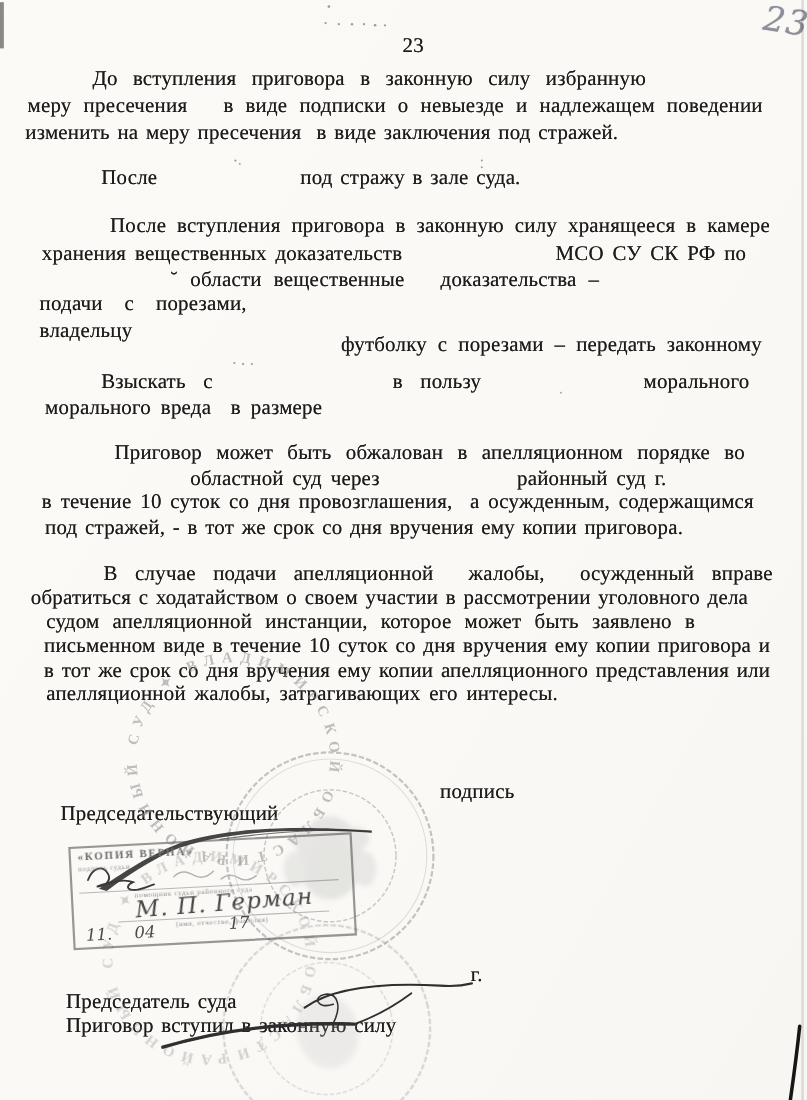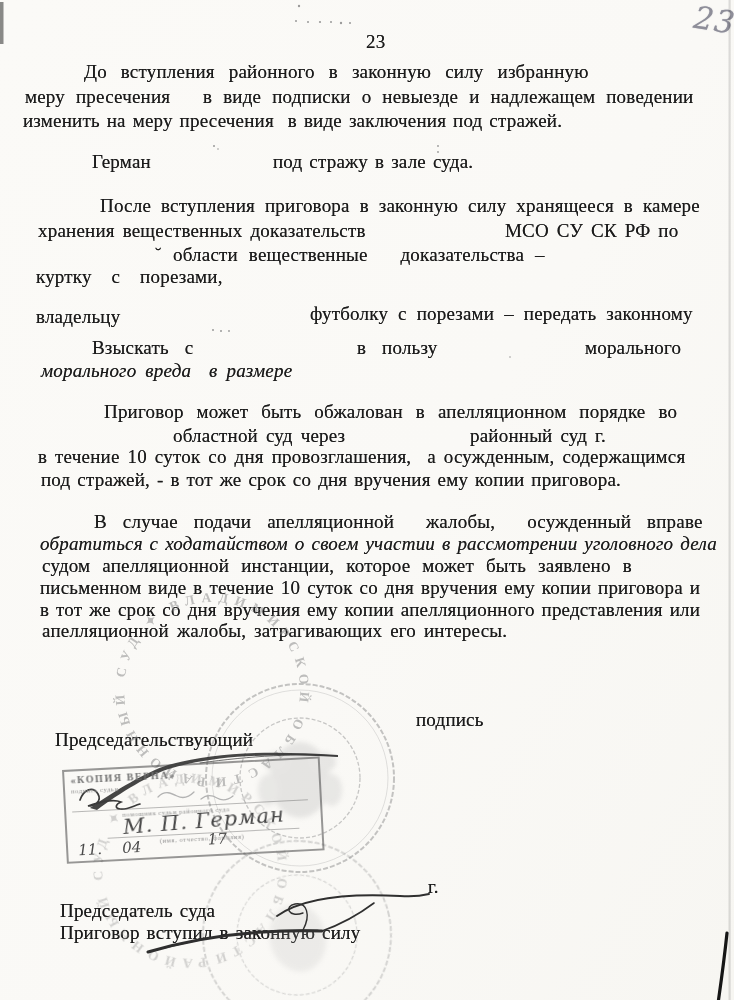--- a/index.html
+++ b/index.html
@@ -46,50 +46,50 @@
 </style>
 </head>
 <body>
 
 <div class="page">
 
   <div class="pencil-num">23</div>
   <div class="seg" style="left:366px;top:32px;">23</div>
 
   <div>
-      <span class="seg" style="left: 84px; top: 62px; word-spacing: 9px;">До вступления районного в законную силу избранную</span>
+      <span class="seg" style="left: 84px; top: 62px; word-spacing: 9px;">До вступления приговора в законную силу избранную</span>
       <span class="seg" style="left: 25px; top: 87px; word-spacing: 6px;">меру пресечения   в виде подписки о невыезде и надлежащем поведении</span>
       <span class="seg" style="left: 23px; top: 111px; word-spacing: 2px;">изменить на меру пресечения  в виде заключения под стражей.</span>
-      <span class="seg" style="left: 92px; top: 152px; word-spacing: 2px;">Герман</span>
+      <span class="seg" style="left: 92px; top: 152px; word-spacing: 2px;">После</span>
       <span class="seg" style="left: 273px; top: 152px; word-spacing: 2px;">под стражу в зале суда.</span>
       <span class="seg" style="left: 100px; top: 196px; word-spacing: 5px;">После вступления приговора в законную силу хранящееся в камере</span>
       <span class="seg" style="left: 38px; top: 221px; word-spacing: 3px;">хранения вещественных доказательств</span>
       <span class="seg" style="left: 505px; top: 221px; word-spacing: 3px;">МСО СУ СК РФ по</span>
       <span class="seg" style="left: 155px; top: 245px; word-spacing: 6px;">˘</span>
       <span class="seg" style="left: 173px; top: 245px; word-spacing: 6px;">области вещественные   доказательства –</span>
-      <span class="seg" style="left: 36px; top: 267px; word-spacing: 5px;">куртку  с  порезами,</span>
+      <span class="seg" style="left: 36px; top: 267px; word-spacing: 5px;">подачи  с  порезами,</span>
       <span class="seg" style="left: 310px; top: 267px; word-spacing: 5px; margin-top: 37px;">футболку с порезами – передать законному</span>
-      <span class="seg" style="left: 36px; top: 291px; word-spacing: 2px; margin-top: 16px;">владельцу</span>
+      <span class="seg" style="left: 36px; top: 291px; word-spacing: 2px;">владельцу</span>
       <span class="seg" style="left: 92px; top: 338px; word-spacing: 3px;">Взыскать  с</span>
       <span class="seg" style="left: 357px; top: 338px; word-spacing: 3px; text-align: center;">в  пользу</span>
       <span class="seg" style="left: 585px; top: 338px; word-spacing: 3px;">морального</span>
-      <span class="seg" style="left: 41px; top: 361px; word-spacing: 4px; font-style: italic;">морального вреда  в размере</span>
+      <span class="seg" style="left: 41px; top: 361px; word-spacing: 4px;">морального вреда  в размере</span>
       <span class="seg" style="left: 104px; top: 402px; word-spacing: 8px;">Приговор может быть обжалован в апелляционном порядке во</span>
       <span class="seg" style="left: 173px; top: 426px; word-spacing: 3px;">областной суд через</span>
       <span class="seg" style="left: 470px; top: 426px; word-spacing: 3px;">районный суд г.</span>
       <span class="seg" style="left: 38px; top: 447px; word-spacing: 3px;">в течение 10 суток со дня провозглашения,  а осужденным, содержащимся</span>
       <span class="seg" style="left: 41px; top: 470px; word-spacing: 2px;">под стражей, - в тот же срок со дня вручения ему копии приговора.</span>
       <span class="seg" style="left: 94px; top: 512px; word-spacing: 11px;">В случае подачи апелляционной  жалобы,  осужденный вправе</span>
-      <span class="seg" style="left: 40px; top: 534px; word-spacing: 2px; font-style: italic;">обратиться с ходатайством о своем участии в рассмотрении уголовного дела</span>
+      <span class="seg" style="left: 28px; top: 534px; word-spacing: 2px;">обратиться с ходатайством о своем участии в рассмотрении уголовного дела</span>
       <span class="seg" style="left: 42px; top: 556px; word-spacing: 7px;">судом апелляционной инстанции, которое может быть заявлено в</span>
       <span class="seg" style="left: 40px; top: 578px; word-spacing: 2px;">письменном виде в течение 10 суток со дня вручения ему копии приговора и</span>
       <span class="seg" style="left: 40px; top: 600px; word-spacing: 2px;">в тот же срок со дня вручения ему копии апелляционного представления или</span>
       <span class="seg" style="left: 42px; top: 621px; word-spacing: 3px;">апелляционной жалобы, затрагивающих его интересы.</span>
       <span class="seg" style="left: 55px; top: 710px; word-spacing: 2px; margin-top: 20px;">Председательствующий</span>
-      <span class="seg" style="left: 400px; top: 710px; word-spacing: 2px; margin-left: 16px;">подпись</span>
+      <span class="seg" style="left: 400px; top: 710px; word-spacing: 2px;">подпись</span>
       <span class="seg" style="left: 60px; top: 877px; word-spacing: 2px; margin-top: 46px;">Приговор вступил в законную силу</span>
       <span class="seg" style="left: 428px; top: 877px; word-spacing: 2px;">г.</span>
       <span class="seg" style="left: 60px; top: 901px; word-spacing: 2px;">Председатель суда</span>
     </div>
 
   <svg class="overlay" width="734" height="1000" viewBox="0 0 734 1000">
     <defs>
       <filter id="blurSeal" x="-20%" y="-20%" width="140%" height="140%">
         <feGaussianBlur stdDeviation="0.7"></feGaussianBlur>
       </filter>

